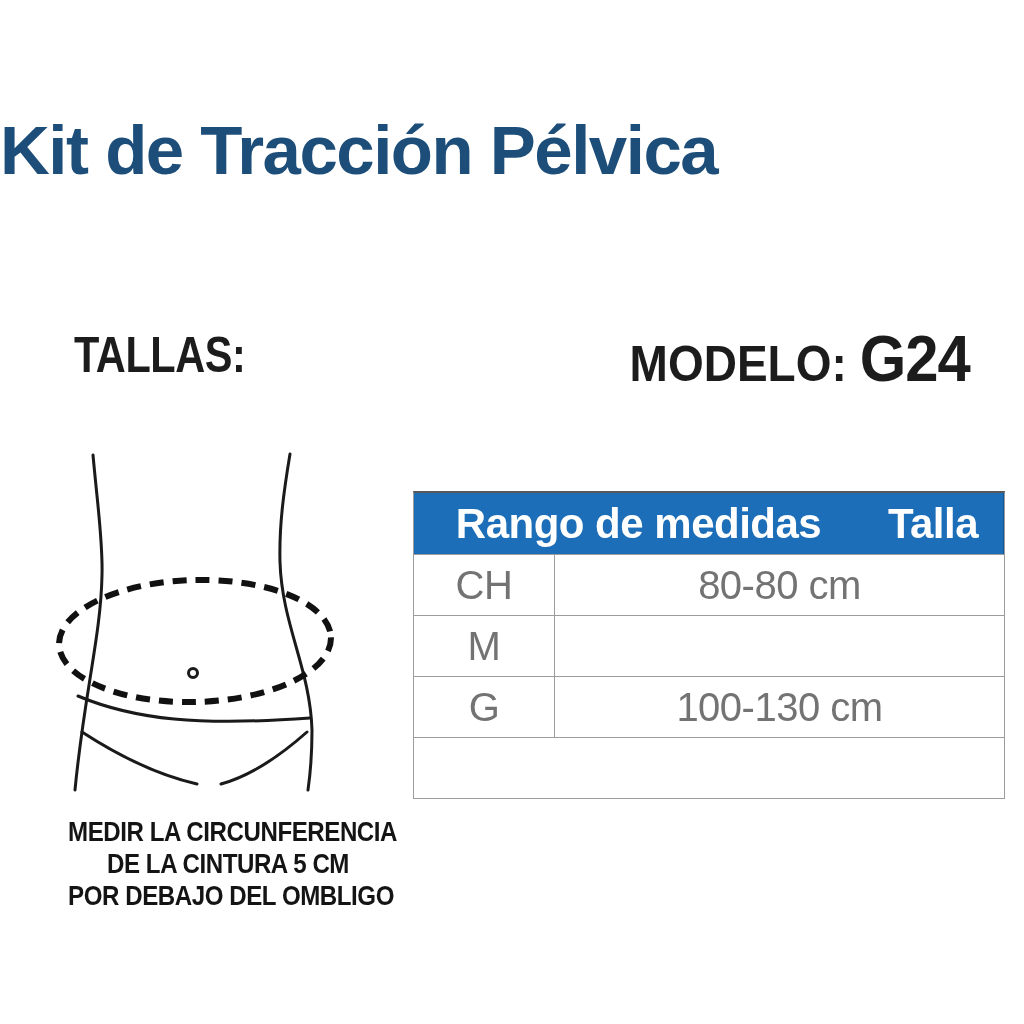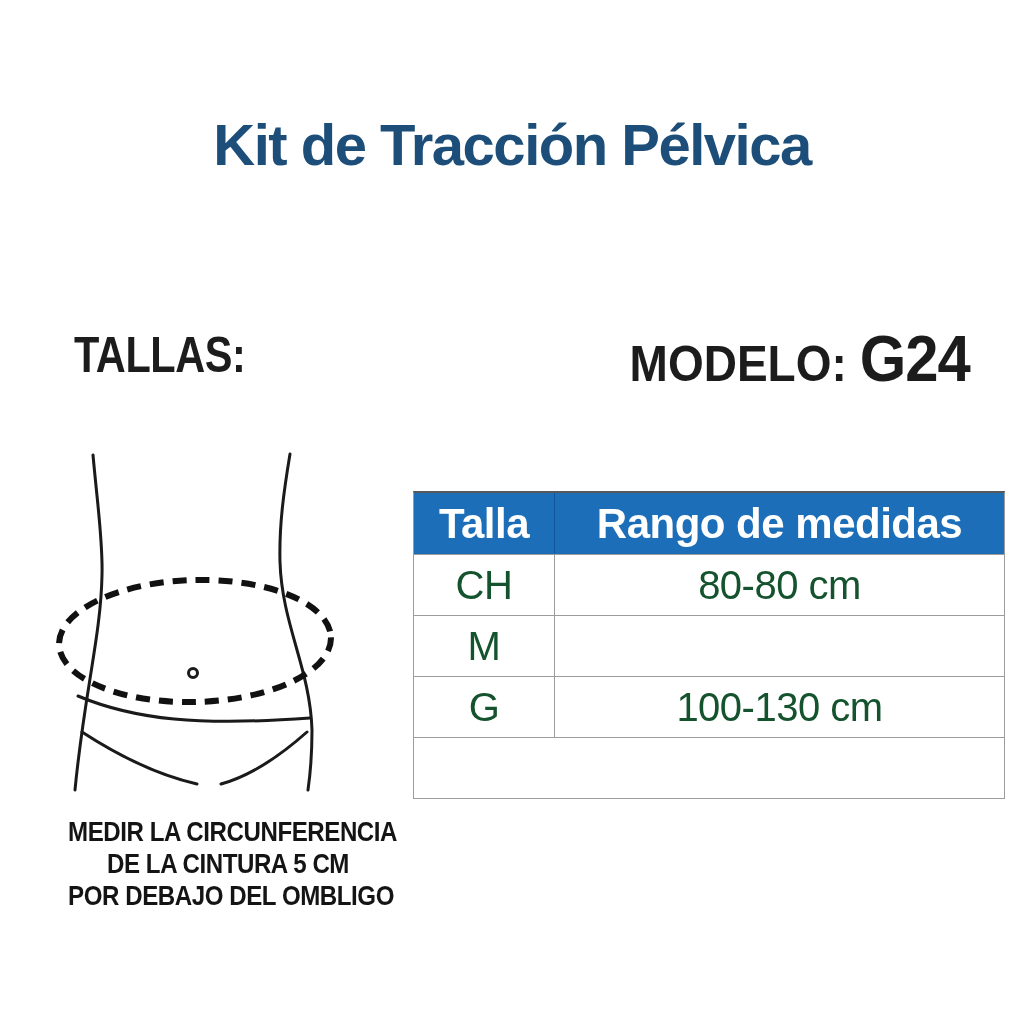--- a/index.html
+++ b/index.html
@@ -6,21 +6,21 @@
   .canvas {
     position:relative; width:1024px; height:1024px; margin:0 auto;
     background:#ffffff; overflow:hidden;
     font-family:"Liberation Sans", sans-serif;
     -webkit-font-smoothing:antialiased;
   }
 
   
   .page-title {
     position:absolute; left:0; top:116px; width:1024px;
-    text-align:center; font-size:58px; font-weight:bold;
+    text-align:left; font-size:69px; font-weight:bold;
     letter-spacing:-1.5px; line-height:1; color:#1d4e79;
     white-space:nowrap;
   }
 
   
   .sizes-label {
     position:absolute; left:74px; top:330px;
     font-size:50px; font-weight:bold; color:#1c1c1c;
     letter-spacing:-0.5px; line-height:1;
     transform:scaleX(0.83); transform-origin:left center;
@@ -47,21 +47,21 @@
   .thead { display:flex; height:61px; background:#1b6eb7; }
   .th {
     display:flex; align-items:center; justify-content:center;
     color:#ffffff; font-weight:bold; font-size:42px; letter-spacing:-0.5px;
   }
   .th-size { width:141px; border-right:1px solid #11559b; box-sizing:border-box; }
   .th-range { flex:1; }
   .tr { display:flex; height:60px; border-top:1px solid #9c9c9c; }
   .td {
     display:flex; align-items:center; justify-content:center;
-    font-size:40px; color:#14532d; letter-spacing:-0.5px;
+    font-size:40px; color:#737373; letter-spacing:-0.5px;
   }
   .td-size { width:141px; border-right:1px solid #9c9c9c; box-sizing:border-box; }
   .td-range { flex:1; }
 
   
   .instructions {
     position:absolute; left:42px; top:816px; width:372px;
     text-align:center; font-weight:bold; color:#141414;
     font-size:28px; line-height:32px; letter-spacing:-0.5px;
     transform:scaleX(0.86); transform-origin:center top;
@@ -98,22 +98,22 @@
       <path d="M 38 266 C 95 290 160 296 270 288" fill="none" stroke="#1a1a1a" stroke-width="3" stroke-linecap="round"></path>
 
       <path d="M 42 302 C 85 330 122 346 157 354" fill="none" stroke="#1a1a1a" stroke-width="3" stroke-linecap="round"></path>
 
       <path d="M 267 302 C 232 333 203 348 181 354" fill="none" stroke="#1a1a1a" stroke-width="3" stroke-linecap="round"></path>
     </svg>
   </div>
 
   <div class="size-table">
     <div class="thead">
+      <div class="th th-range">Rango de medidas</div>
       <div class="th th-size">Talla</div>
-      <div class="th th-range">Rango de medidas</div>
     </div>
     <div class="tr">
       <div class="td td-size">CH</div>
       <div class="td td-range">80-80 cm</div>
     </div>
     <div class="tr">
       <div class="td td-size">M</div>
     </div>
     <div class="tr">
       <div class="td td-size">G</div>

